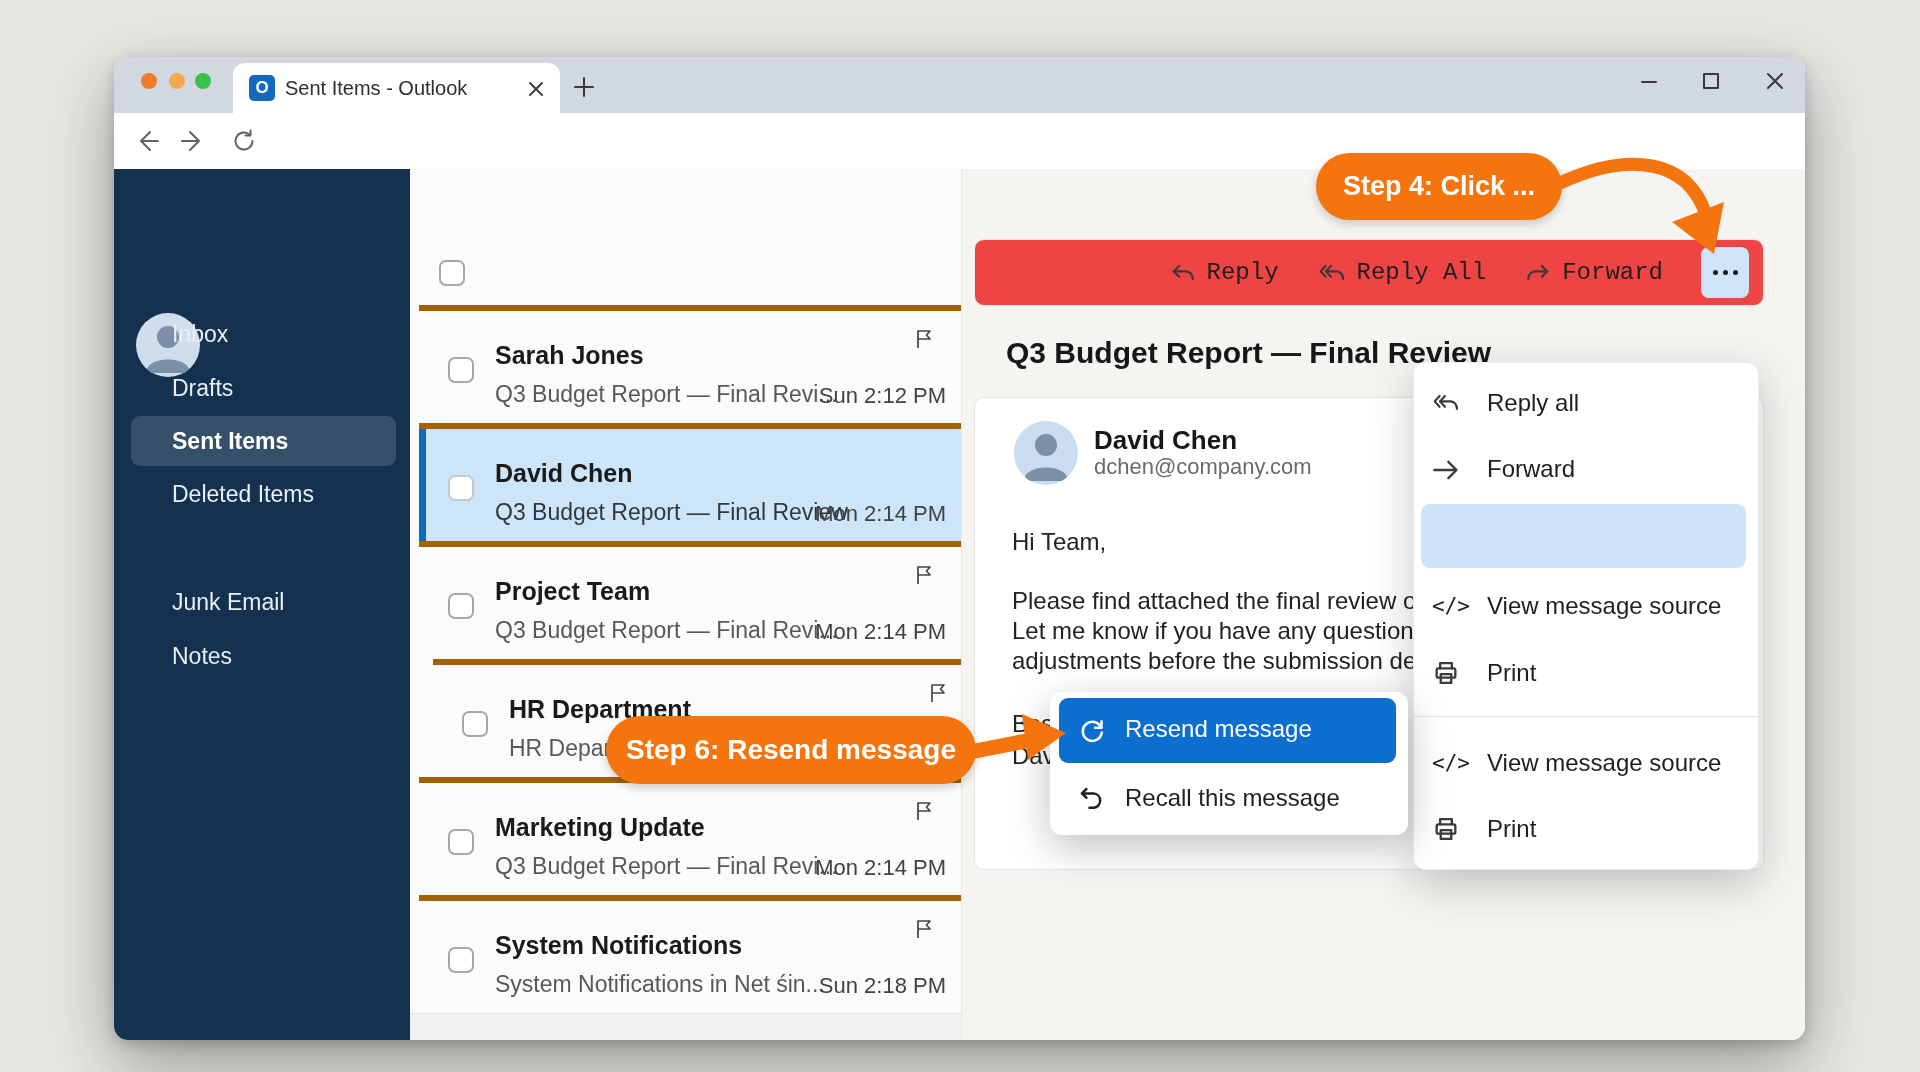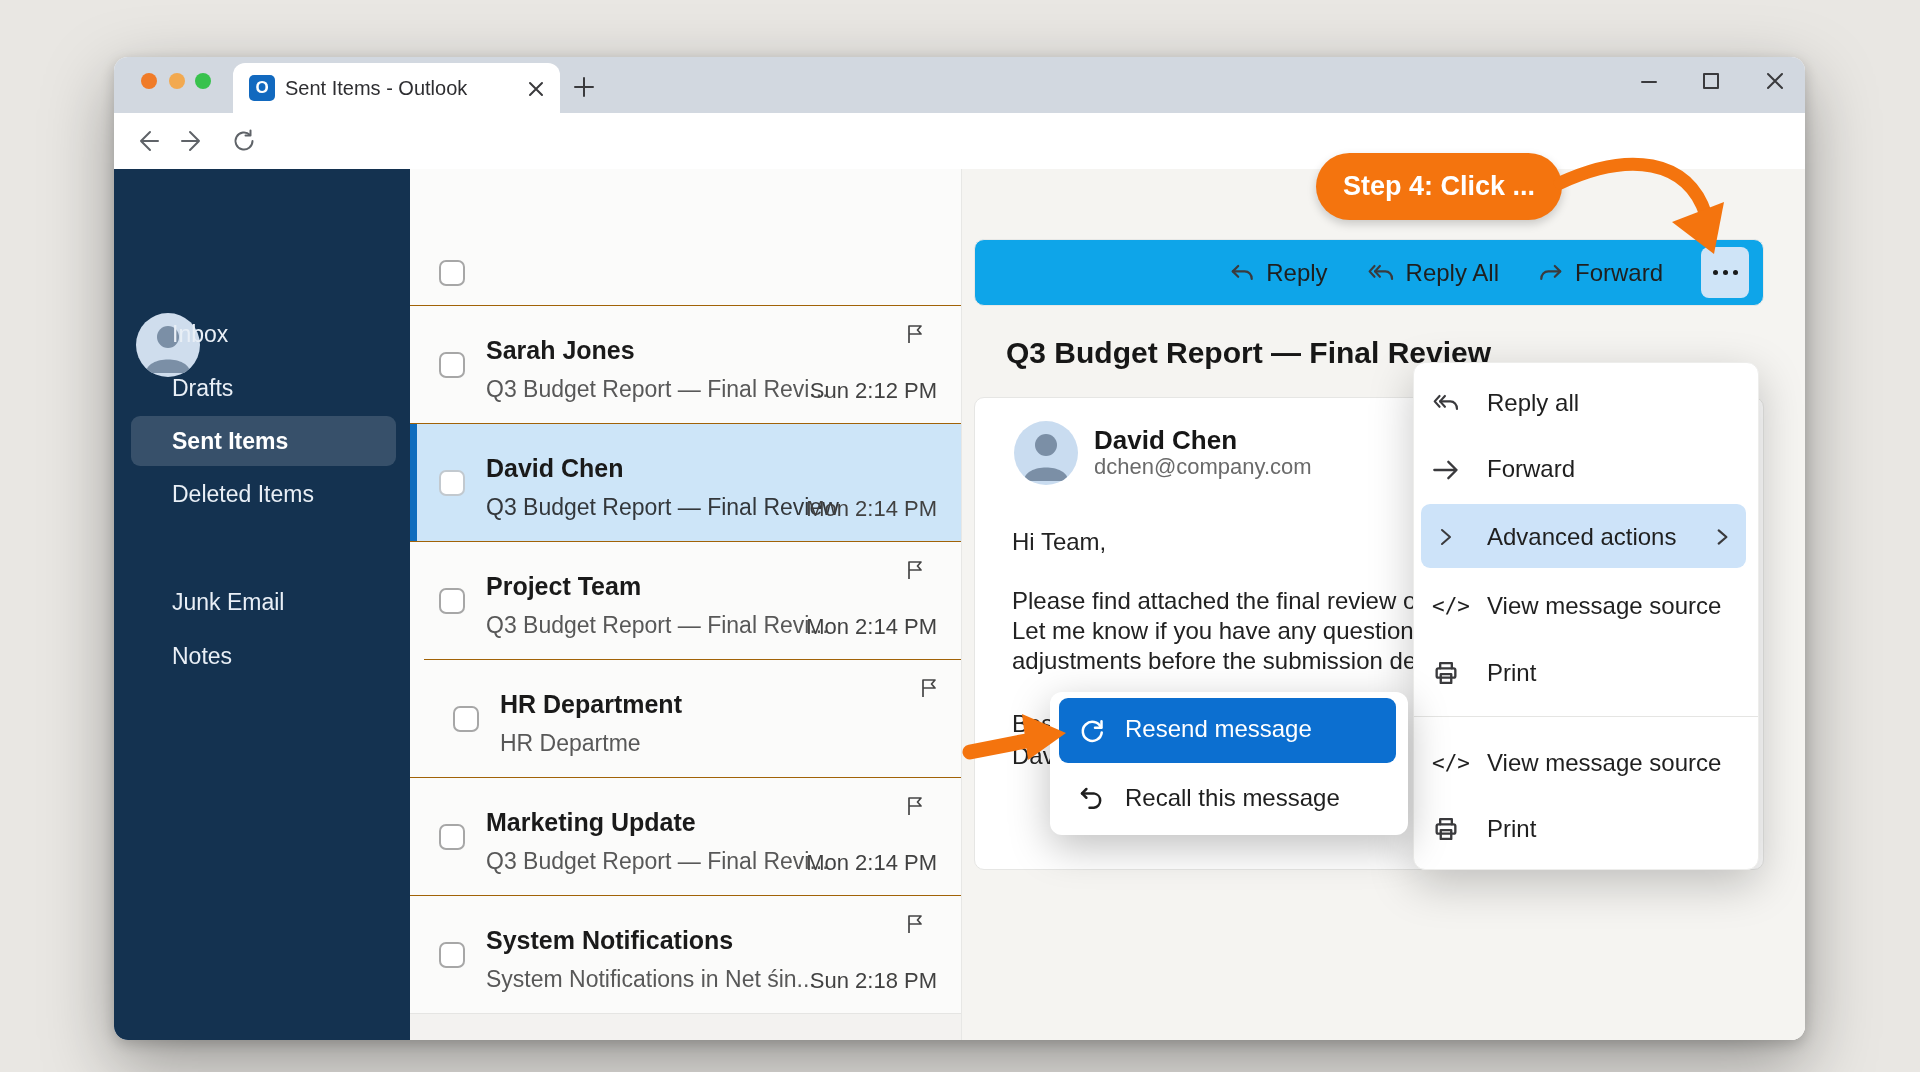--- a/index.html
+++ b/index.html
@@ -21,31 +21,31 @@
   .urlpill{position:absolute;left:167px;top:65px;width:1411px;height:38px;border-radius:19px;background:#e8edf4;}
   .urltext{position:absolute;left:48px;top:8px;font-size:20px;color:#1f2023;}
   
   .content{position:absolute;left:0;top:112px;width:1691px;height:871px;background:#fbfbfa;}
   .sidebar{position:absolute;left:0;top:0;width:296px;height:871px;background:#143250;}
   .nav-item{position:absolute;left:17px;width:265px;height:50px;border-radius:9px;color:#e9eff6;font-size:23px;
             line-height:50px;padding-left:41px;box-sizing:border-box;white-space:nowrap;}
   .nav-active{background:rgba(255,255,255,.15);color:#fff;font-weight:bold;}
   .maillist{position:absolute;left:296px;top:0;width:551px;height:871px;background:#fbfbfa;}
   .checkbox{position:absolute;width:26px;height:26px;border:2px solid #a7a7a7;border-radius:7px;background:#fff;box-sizing:border-box;}
-  .mrow{position:absolute;left:0;width:551px;height:118px;border-top:1px solid #a16207;background:#fbfbfa;}
+  .mrow{position:absolute;left:9px;width:551px;height:118px;border-top:6px solid #a16207;background:#fbfbfa;}
   .mrow-sel{background:#cde5f8;}
   .selbar{position:absolute;left:0;top:0;width:7px;height:100%;background:#0f6cbd;}
   .msender{position:absolute;left:76px;top:30px;font-size:25px;font-weight:600;color:#1a1a1a;white-space:nowrap;}
   .msubject{position:absolute;left:76px;top:70px;font-size:23px;color:#585858;white-space:nowrap;max-width:360px;overflow:hidden;}
   .mtime{position:absolute;right:24px;top:72px;font-size:22px;color:#414141;white-space:nowrap;}
   .mflag{position:absolute;right:34px;top:16px;}
   .listfoot{position:absolute;left:0;top:708px;width:551px;height:163px;background:#f3f2f0;border-top:1px solid #e5e5e3;}
   .pane{position:absolute;left:847px;top:0;width:844px;height:871px;background:#f5f4f1;border-left:1px solid #e7e7e5;}
-  .actioncard{position:absolute;left:12px;top:70px;width:790px;height:67px;background:#0ea5e9;border:1px solid #e8e8e6;
-              border-radius:10px;box-sizing:border-box;display:flex;align-items:center;justify-content:flex-end;gap:38px;padding-right:14px;}
+  .actioncard{position:absolute;left:12px;top:70px;width:790px;height:67px;background:#ef4444;border:1px solid #e8e8e6;
+              border-radius:10px;box-sizing:border-box;display:flex;align-items:center;justify-content:flex-end;gap:38px;padding-right:14px;font-family:Liberation Mono, monospace;}
   .actbtn{display:flex;align-items:center;gap:10px;font-size:24px;color:#1f1f1f;}
   .morebtn{width:48px;height:51px;border-radius:8px;background:#cfe4f7;display:flex;align-items:center;justify-content:center;gap:5px;}
   .dot{width:5px;height:5px;border-radius:50%;background:#1b1b1b;}
   .subject{position:absolute;left:44px;top:167px;font-size:30px;font-weight:bold;color:#171717;white-space:nowrap;}
   .msgcard{position:absolute;left:12px;top:228px;width:790px;height:473px;background:#fff;border:1px solid #e6e6e4;border-radius:10px;box-sizing:border-box;}
   .pavatar{position:absolute;border-radius:50%;background:#c9dcf0;overflow:hidden;}
   .bodyline{position:absolute;left:37px;font-size:24px;color:#222;white-space:nowrap;}
   
   .menu{position:absolute;left:1299px;top:305px;width:344px;height:506px;background:#fff;border:1px solid #ededeb;
         border-radius:12px;box-shadow:0 14px 45px rgba(0,0,0,.22);z-index:25;}
@@ -279,29 +279,20 @@
         <span class="lbl mlbl">Reply all</span>
       </div>
       <div class="mitem" style="top:78px;">
         <svg class="mico" style="top:17px;" width="28" height="24" viewBox="0 0 24 20">
           <path class="glyDark" d="M14 3 L21 10 L14 17 M21 10 H2"></path>
         </svg>
         <span class="lbl mlbl">Forward</span>
       </div>
 
       <div class="mhl" style="top:141px;"></div>
-      <div class="mitem" style="top:146px;">
-        <svg class="mico" style="top:16px;" width="22" height="24" viewBox="0 0 18 24">
-          <path class="glyDark" d="M5 5 L13 12 L5 19"></path>
-        </svg>
-        <span class="lbl mlbl">Advanced actions</span>
-        <svg class="abs" style="left:298px;top:17px;" width="20" height="22" viewBox="0 0 16 20">
-          <path class="glyDark" d="M5 4 L12 10 L5 16"></path>
-        </svg>
-      </div>
 
       <div class="mitem" style="top:215px;">
         <span class="mico codeico">&lt;/&gt;</span>
         <span class="lbl mlbl">View message source</span>
       </div>
       <div class="mitem" style="top:282px;">
         <svg class="mico" style="top:14px;" width="26" height="28" viewBox="0 0 24 24">
           <path class="glyDark" d="M7 8 V3.5 H17 V8"></path>
           <rect class="glyDark" x="4" y="8" width="16" height="8" rx="1.5"></rect>
           <rect class="glyDark" x="7.5" y="13" width="9" height="7.5"></rect>
@@ -338,20 +329,23 @@
           <path d="M7.5 4 L4 7.5 L7.5 11" fill="none" stroke="#1f1f1f" stroke-width="2" stroke-linecap="round" stroke-linejoin="round"></path>
           <path d="M4 7.5 H13.5 A5.8 5.8 0 0 1 13.5 19 H10" fill="none" stroke="#1f1f1f" stroke-width="2" stroke-linecap="round"></path>
         </svg>
         <span class="abs" style="left:66px;top:13px;font-size:24px;color:#1f1f1f;white-space:nowrap;">Recall this message</span>
       </div>
     </div>
 
     <div class="pill" style="left:1202px;top:96px;width:246px;height:67px;font-size:27px;">
       <span>Step 4: Click ...</span>
     </div>
+    <div class="pill" style="left:492px;top:659px;width:370px;height:68px;font-size:28px;">
+      <span>Step 6: Resend message</span>
+    </div>
 
     <svg class="arrows">
 
       <path d="M 1446 126 C 1515 94, 1574 102, 1592 158" fill="none" stroke="#f4740e" stroke-width="13" stroke-linecap="round"></path>
       <polygon points="1600,197 1558,165 1610,145" fill="#f4740e"></polygon>
 
       <path d="M 856 695 L 912 684" fill="none" stroke="#f4740e" stroke-width="15" stroke-linecap="round"></path>
       <polygon points="952,676 908,657 914,703" fill="#f4740e"></polygon>
     </svg>
 

